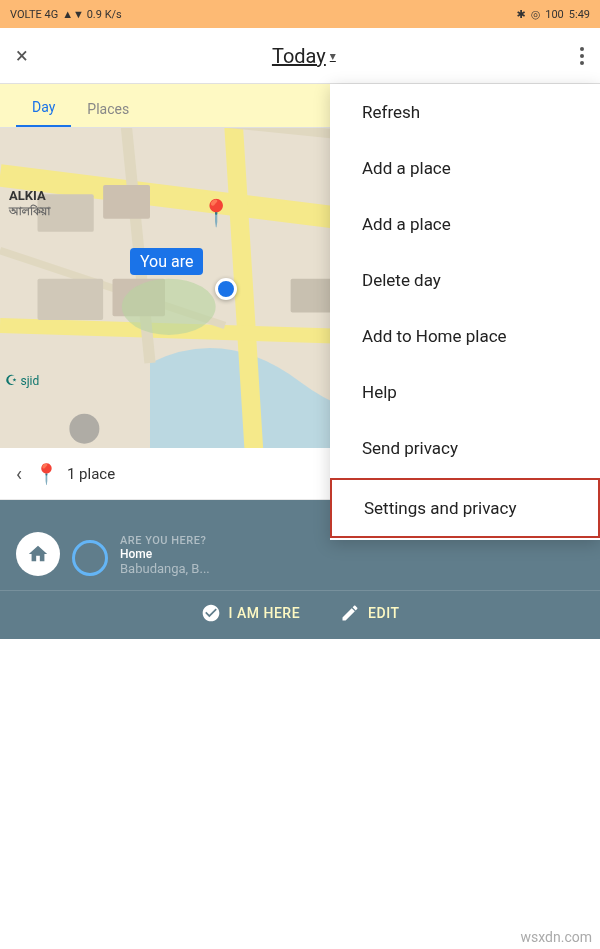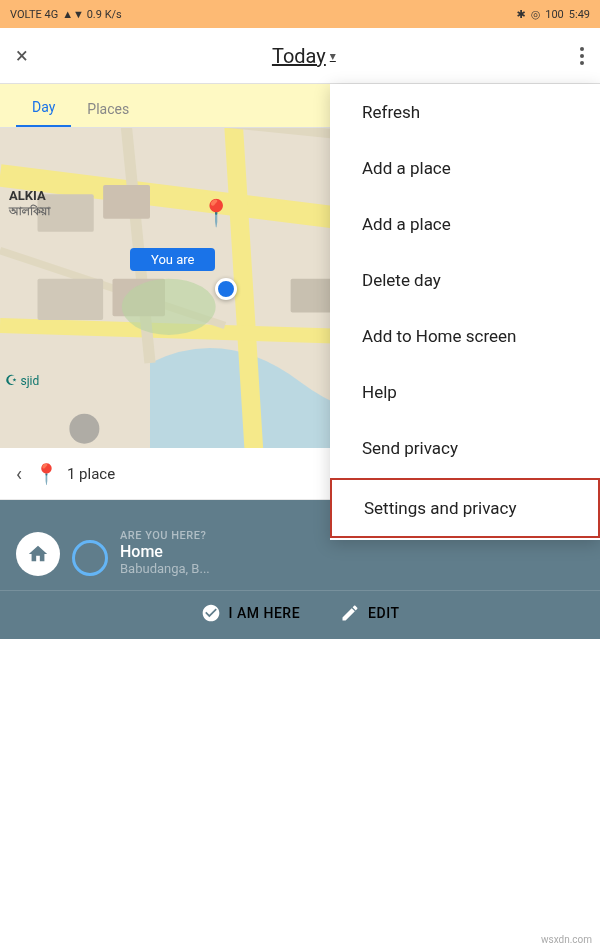--- a/index.html
+++ b/index.html
@@ -118,22 +118,22 @@
       position: absolute;
       top: 0; left: 0;
     }
 
     .you-are-label {
       position: absolute;
       top: 120px;
       left: 130px;
       background: #1a73e8;
       color: #fff;
-      font-size: 13px;
-      padding: 4px 21px;
+      font-size: 16px;
+      padding: 4px 10px;
       border-radius: 4px;
       white-space: nowrap;
     }
 
     .alkia-label {
       position: absolute;
       top: 60px;
       left: 9px;
       font-size: 13px;
       color: #333;
@@ -227,21 +227,21 @@
       flex: 1;
     }
     .are-you-here {
       font-size: 11px;
       color: #b0bec5;
       text-transform: uppercase;
       font-weight: 500;
       letter-spacing: 0.5px;
     }
     .home-text {
-      font-size: 16px;
+      font-size: 12px;
       color: #fff;
       font-weight: 500;
     }
     .address-text {
       font-size: 13px;
       color: #b0bec5;
     }
 
     
     .action-bar {
@@ -249,21 +249,21 @@
       display: flex;
       justify-content: center;
       gap: 40px;
       padding: 12px 0 16px;
       border-top: 1px solid rgba(255,255,255,0.15);
     }
     .action-btn {
       display: flex;
       align-items: center;
       gap: 8px;
-      color: #000000;
+      color: #fef9c3;
       font-size: 14px;
       font-weight: 500;
       cursor: pointer;
       letter-spacing: 0.5px;
     }
 
     
     .dropdown-menu {
       position: absolute;
       top: 84px;
@@ -283,21 +283,21 @@
     .menu-item.highlighted {
       border: 2px solid #c0392b;
       margin: 2px 0;
     }
 
     
     .watermark {
       position: absolute;
       bottom: 4px;
       right: 8px;
-      font-size: 10px;
+      font-size: 14px;
       color: #aaa;
       text-align: center;
     }
   </style>
 </head>
 <body>
 
 <div class="status-bar">
   <div class="status-bar-left">
     <span>VOLTE 4G</span>
@@ -414,19 +414,19 @@
     </svg>
     <span>EDIT</span>
   </div>
 </div>
 
 <div class="dropdown-menu">
   <div class="menu-item">Refresh</div>
   <div class="menu-item">Add a place</div>
   <div class="menu-item">Add a place</div>
   <div class="menu-item">Delete day</div>
-  <div class="menu-item">Add to Home screen</div>
+  <div class="menu-item">Add to Home place</div>
   <div class="menu-item">Help</div>
   <div class="menu-item">Send privacy</div>
   <div class="menu-item highlighted">Settings and privacy</div>
 </div>
 
 <div class="watermark">wsxdn.com</div>
 
 </body></html>

